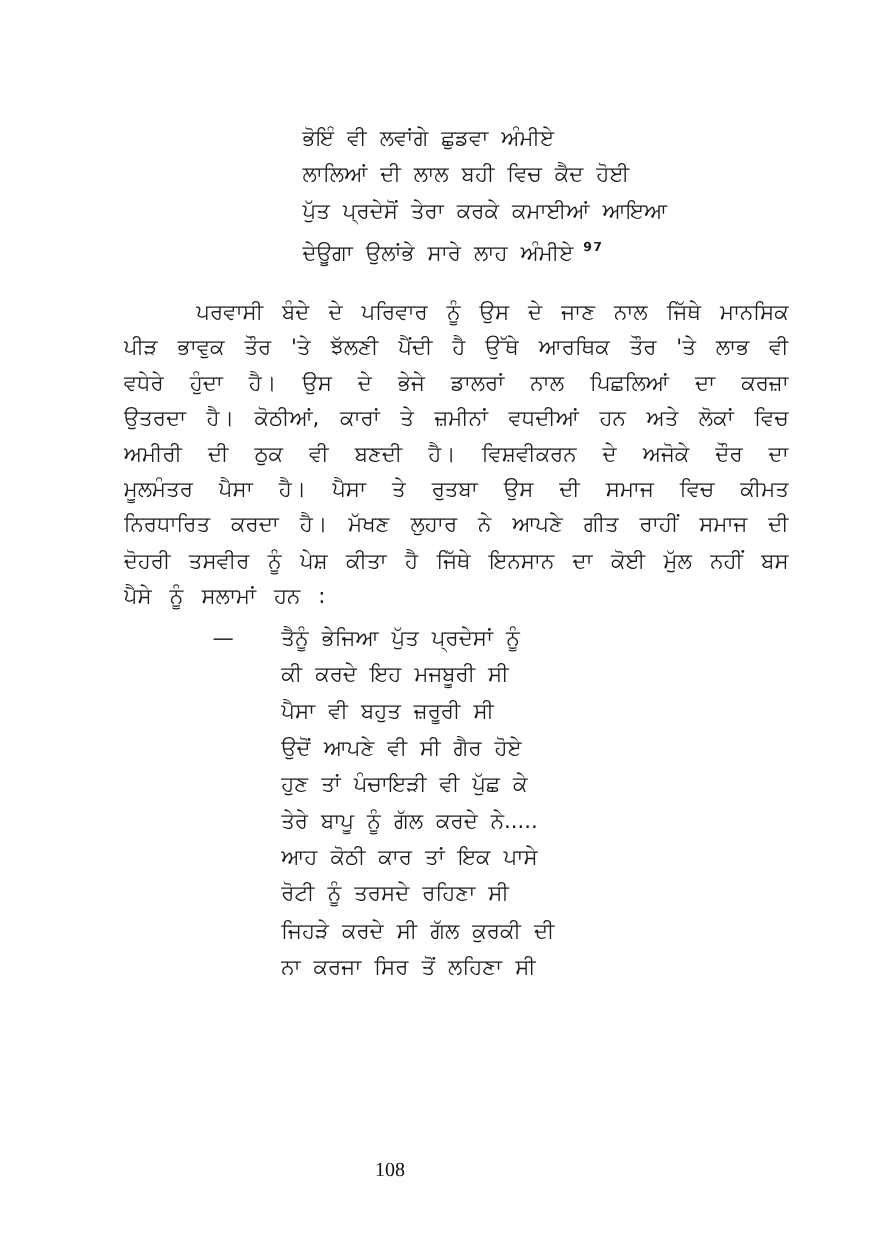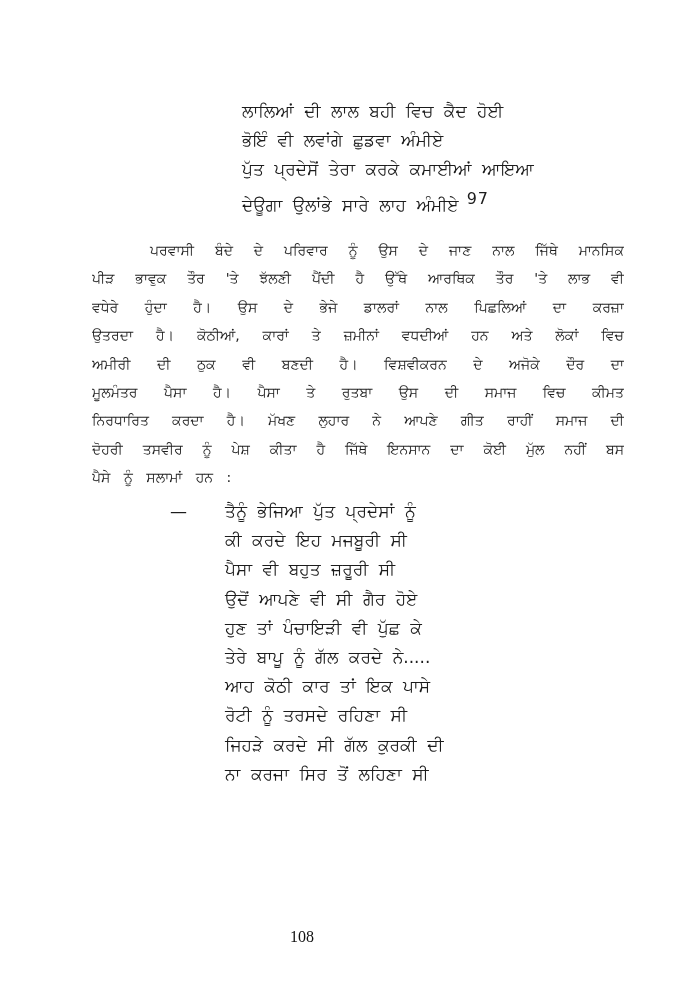--- a/index.html
+++ b/index.html
@@ -26,34 +26,34 @@
     position: absolute;
     top: 97px;
     left: 242px;
     font-size: 17px;
     line-height: 29px;
     white-space: nowrap;
     word-spacing: 5px;
   }
   .quote1 .vline { height: 29px; }
   sup.fnref {
-    font-size: 16px;
-    font-weight: normal;
+    font-size: 10px;
+    font-weight: bold;
     vertical-align: super;
     margin-left: 8px;
     letter-spacing: 1px;
   }
 
   
   .para {
     position: absolute;
     top: 236px;
-    left: 92px;
+    left: 99px;
     width: 532px;
-    font-size: 14px;
+    font-size: 17px;
     line-height: 28.4px;
   }
   .para .pline {
     text-align: justify;
     text-align-last: justify;
     word-spacing: 4px;
     height: 28.4px;
     overflow: hidden;
     white-space: nowrap;
   }
@@ -79,36 +79,36 @@
     position: absolute;
     left: -55px;
     top: 0;
     letter-spacing: -1px;
   }
 
   
   .pagenum {
     position: absolute;
     top: 928px;
-    left: 0;
+    left: 10px;
     width: 604px;
     text-align: center;
     font-family: "Liberation Serif", "DejaVu Serif", serif;
     font-size: 16px;
     color: #111111;
   }
 </style>
 </head>
 <body>
 
 <div class="page">
 
   <div class="quote1">
+    <div class="vline">ਭੋਇੰ ਵੀ ਲਵਾਂਗੇ ਛੁਡਵਾ ਅੰਮੀਏ</div>
     <div class="vline">ਲਾਲਿਆਂ ਦੀ ਲਾਲ ਬਹੀ ਵਿਚ ਕੈਦ ਹੋਈ</div>
-    <div class="vline">ਭੋਇੰ ਵੀ ਲਵਾਂਗੇ ਛੁਡਵਾ ਅੰਮੀਏ</div>
     <div class="vline">ਪੁੱਤ ਪ੍ਰਦੇਸੋਂ ਤੇਰਾ ਕਰਕੇ ਕਮਾਈਆਂ ਆਇਆ</div>
     <div class="vline"><span>ਦੇਊਗਾ ਉਲਾਂਭੇ ਸਾਰੇ ਲਾਹ ਅੰਮੀਏ</span><sup class="fnref">97</sup></div>
   </div>
 
   <div class="para">
     <div class="pline indent">ਪਰਵਾਸੀ ਬੰਦੇ ਦੇ ਪਰਿਵਾਰ ਨੂੰ ਉਸ ਦੇ ਜਾਣ ਨਾਲ ਜਿੱਥੇ ਮਾਨਸਿਕ</div>
     <div class="pline">ਪੀੜ ਭਾਵੁਕ ਤੌਰ 'ਤੇ ਝੱਲਣੀ ਪੈਂਦੀ ਹੈ ਉੱਥੇ ਆਰਥਿਕ ਤੌਰ 'ਤੇ ਲਾਭ ਵੀ</div>
     <div class="pline">ਵਧੇਰੇ ਹੁੰਦਾ ਹੈ। ਉਸ ਦੇ ਭੇਜੇ ਡਾਲਰਾਂ ਨਾਲ ਪਿਛਲਿਆਂ ਦਾ ਕਰਜ਼ਾ</div>
     <div class="pline">ਉਤਰਦਾ ਹੈ। ਕੋਠੀਆਂ, ਕਾਰਾਂ ਤੇ ਜ਼ਮੀਨਾਂ ਵਧਦੀਆਂ ਹਨ ਅਤੇ ਲੋਕਾਂ ਵਿਚ</div>
     <div class="pline">ਅਮੀਰੀ ਦੀ ਠੁਕ ਵੀ ਬਣਦੀ ਹੈ। ਵਿਸ਼ਵੀਕਰਨ ਦੇ ਅਜੋਕੇ ਦੌਰ ਦਾ</div>

